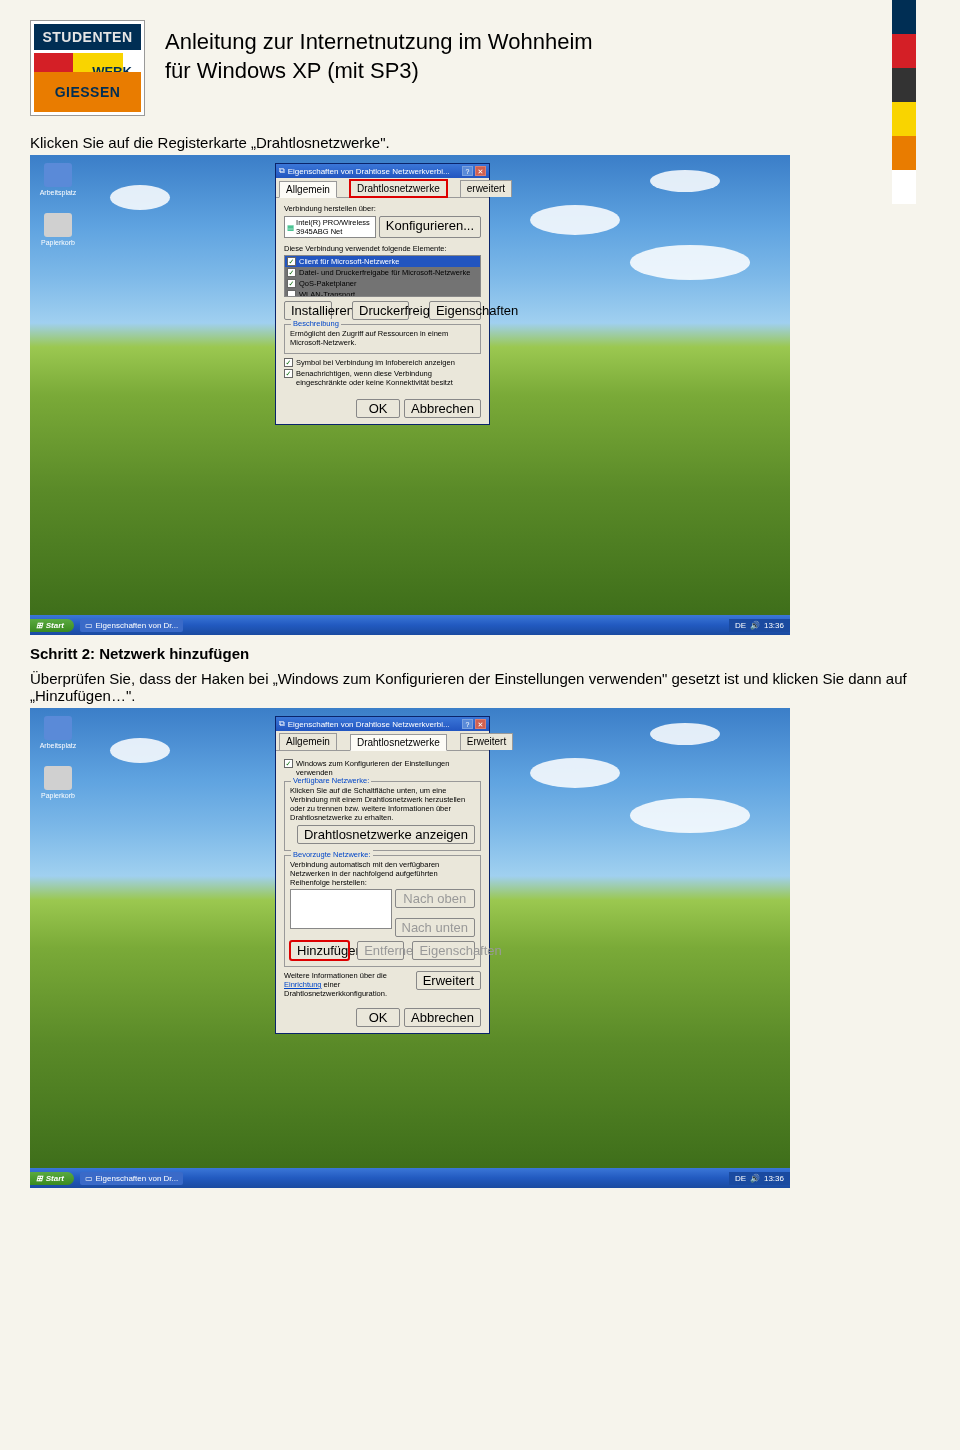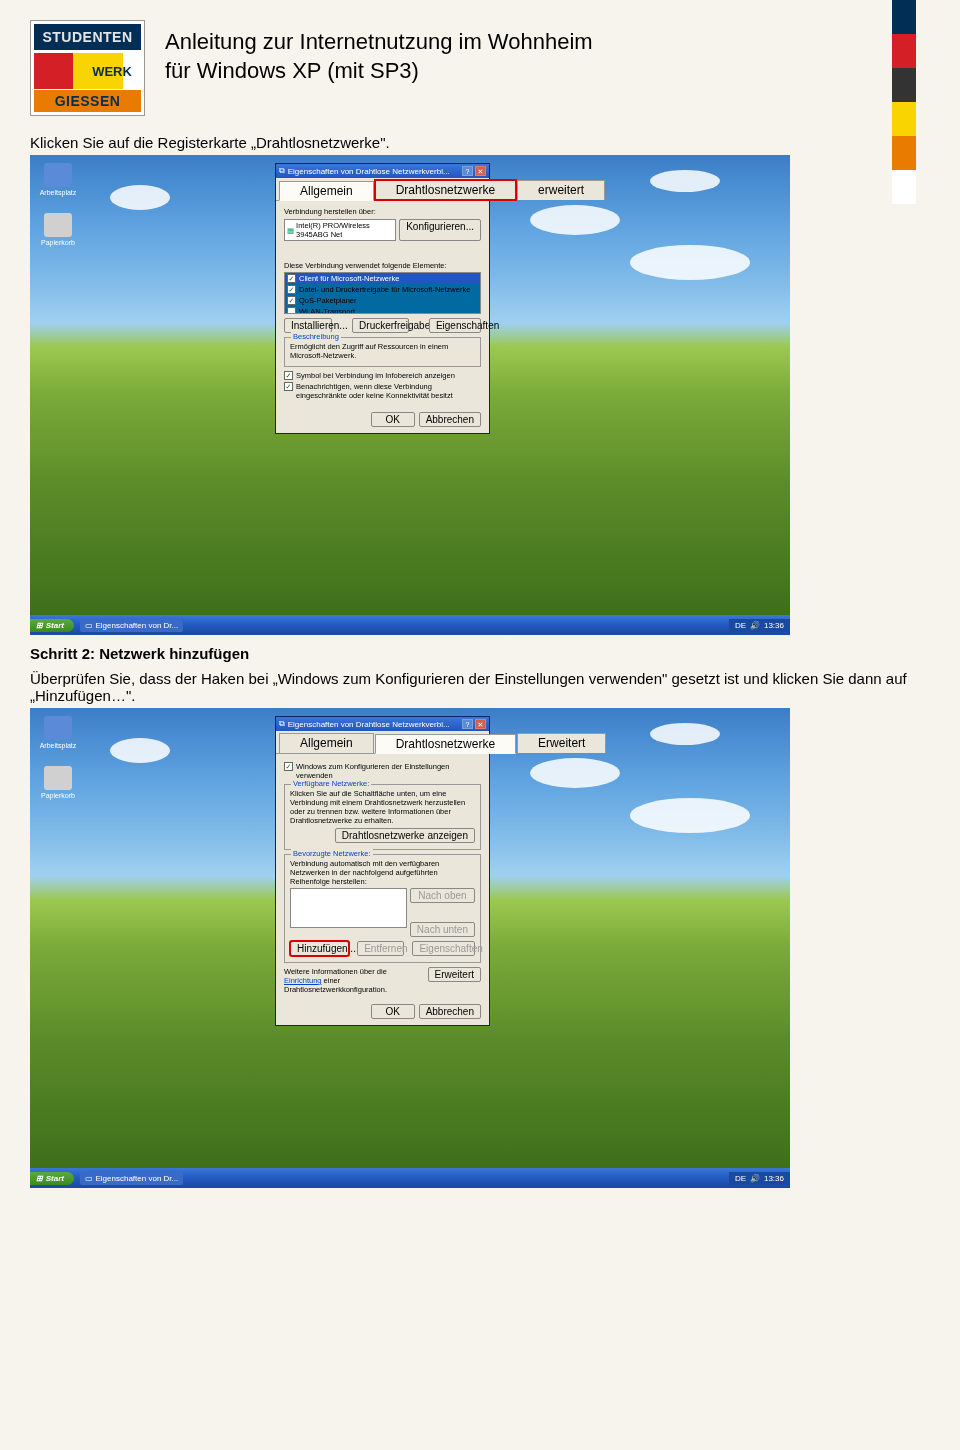--- a/index.html
+++ b/index.html
@@ -3,50 +3,50 @@
 <meta charset="utf-8">
 <style>
   * { box-sizing: border-box; margin: 0; padding: 0; }
   body { font-family: Verdana, Arial, sans-serif; background: #f6f4ec; width: 960px; margin: 0 auto; position: relative; }
   .page { padding: 20px 40px 20px 30px; }
   .header-row { display: flex; align-items: flex-start; gap: 20px; margin-bottom: 18px; }
   .logo { width: 115px; height: 96px; background: #fff; border: 1px solid #999; position: relative; }
   .logo-top { position: absolute; top: 3px; left: 3px; right: 3px; height: 26px; background: #002e54; color: #e5e5e5; font-weight: bold; font-size: 14px; letter-spacing: 0.5px; display: flex; align-items: center; justify-content: center; font-family: Arial; }
   .logo-mid { position: absolute; top: 32px; left: 3px; width: 70px; height: 36px; background: #d41f26; }
   .logo-mid2 { position: absolute; top: 32px; left: 42px; width: 50px; height: 36px; background: #f9d400; color: #002e54; font-weight: bold; font-size: 13px; display:flex; align-items:center; justify-content:center; font-family: Arial; padding-left: 28px;}
-  .logo-bot { position: absolute; bottom: 3px; left: 3px; right: 3px; height: 22px; background: #e97c00; color: #002e54; font-weight: bold; font-size: 14px; display:flex; align-items:center; justify-content:center; font-family: Arial; letter-spacing:0.5px;}
+  .logo-bot { position: absolute; bottom: 3px; left: 3px; right: 3px; height: 40px; background: #e97c00; color: #002e54; font-weight: bold; font-size: 14px; display:flex; align-items:center; justify-content:center; font-family: Arial; letter-spacing:0.5px;}
   .title-block { padding-top: 8px; }
   .title-block div { font-size: 22px; line-height: 1.3; color: #000; }
   .stripes { position: absolute; top: 0; right: 44px; width: 24px; }
   .stripes div { height: 34px; }
   .instr { font-size: 15px; margin: 8px 0 4px 0; }
   .step-head { font-size: 15px; font-weight: bold; margin-top: 10px; }
   .screenshot { width: 760px; height: 480px; position: relative; overflow: hidden; background: linear-gradient(to bottom, #3b7ec8 0%, #5fa3e0 15%, #7cb8e8 25%, #a0d0f0 35%, #9bc850 40%, #7aaa38 50%, #5a8a28 70%, #3a6a18 100%); margin: 2px 0 6px 0; }
   .cloud { position: absolute; background: #fff; border-radius: 50%; opacity: 0.85; }
   .desk-icon { position:absolute; width:44px; text-align:center; font-size:7px; color:#fff; }
   .desk-icon .ic { width:28px; height:24px; margin:0 auto 2px; }
   .dialog { position: absolute; background: #eae7da; border: 1px solid #0a246a; font-family: Tahoma, Arial; font-size: 7.5px; color: #000; }
   .titlebar { background: linear-gradient(to bottom,#3b77d8,#2255c0); color:#fff; font-size:8px; padding:2px 3px; display:flex; align-items:center; gap:3px; }
   .titlebar .tbtn { margin-left:auto; display:flex; gap:2px;}
   .titlebar .tb { width:11px; height:10px; background:#d06050; border:1px solid #fff3; font-size:7px; line-height:9px; text-align:center;}
   .titlebar .tbh { background:#5a8ad8; }
   .tabs { display:flex; background:#eae7da; border-bottom:1px solid #999; padding:2px 3px 0;}
-  .tab { padding:2px 20px; border:1px solid #999; border-bottom:none; margin-right:1px; background:#eae7da; font-size:12px;}
+  .tab { padding:2px 6px; border:1px solid #999; border-bottom:none; margin-right:13px; background:#eae7da; font-size:10px;}
   .tab.sel { background:#fcfbf6; position:relative; top:1px; border-bottom:1px solid #fcfbf6;}
   .tab.hl { outline: 2px solid #d00; outline-offset:-1px; }
   .dlg-body { padding:6px 8px; background:#eae7da; }
   .fieldset { border:1px solid #999; padding:4px 5px 6px; margin:4px 0; position:relative; }
   .fieldset .legend { position:absolute; top:-6px; left:6px; background:#eae7da; padding:0 2px; font-size:7.5px; color:#0046c8;}
-  .btn { border:1px solid #888; background:#eae7da; padding:1px 6px; font-size:10px; display:inline-block; min-width:44px; text-align:center; border-radius:2px;}
+  .btn { border:1px solid #888; background:#eae7da; padding:1px 6px; font-size:13px; display:inline-block; min-width:44px; text-align:center; border-radius:2px;}
   .btn.hl { outline:2px solid #d00; outline-offset:-1px;}
   .btn.dis { color:#999; }
   .chk { display:flex; align-items:flex-start; gap:3px; margin:2px 0; font-size:7.5px;}
   .chk .box { width:9px; height:9px; border:1px solid #666; background:#fff; font-size:7px; line-height:7px; text-align:center; color:#0a6a0a; flex-shrink:0;}
   .inp { border:1px solid #888; background:#fff; padding:1px 2px; font-size:7.5px;}
-  .listbox { border:1px solid #888; background:#0369a1; height:42px; overflow:hidden; margin:2px 0; font-size:7.5px;}
+  .listbox { border:1px solid #888; background:#737373; height:42px; overflow:hidden; margin:2px 0; font-size:7.5px;}
   .listbox .row { display:flex; align-items:center; gap:3px; padding:1px 2px;}
   .listbox .row .box { width:9px; height:9px; border:1px solid #666; background:#fff; font-size:7px; line-height:7px; text-align:center; color:#0a6a0a;}
   .listbox .row.sel { background:#2255c0; color:#fff;}
   .preflist { border:1px solid #888; background:#fff; height:40px; margin:2px 0;}
   .dlg-foot { display:flex; justify-content:flex-end; gap:4px; padding:4px 8px 6px;}
   .taskbar { position:absolute; bottom:0; left:0; right:0; height:20px; background:linear-gradient(to bottom,#3b77d8,#225ac0 50%,#1a4aa0); display:flex; align-items:center; font-size:8px; color:#fff;}
   .start { background:linear-gradient(to bottom,#5aaa40,#3a8a20); padding:2px 10px 2px 6px; border-radius:0 8px 8px 0; display:flex; align-items:center; gap:3px; font-weight:bold; font-style:italic;}
   .task-item { background:#3a6ac8; padding:2px 5px; margin-left:6px; border-radius:2px; display:flex; align-items:center; gap:3px;}
   .tray { margin-left:auto; background:#1a4aa0; padding:2px 6px; display:flex; align-items:center; gap:4px;}
   .link { color:#0046c8; text-decoration:underline; }
@@ -104,21 +104,21 @@
       </div>
       <div class="dlg-body">
         <div>Verbindung herstellen über:</div>
         <div style="display:flex;gap:3px;margin:3px 0">
           <div class="inp" style="flex:1;display:flex;align-items:center;gap:2px">
               <span style="color:#0a6">▦</span>
               <span>Intel(R) PRO/Wireless 3945ABG Net</span>
             </div>
           <div class="btn">Konfigurieren...</div>
         </div>
-        <div style="margin-top:20px">Diese Verbindung verwendet folgende Elemente:</div>
+        <div style="margin-top:6px">Diese Verbindung verwendet folgende Elemente:</div>
         <div class="listbox">
           <div class="row sel">
               <div class="box">✓</div>
               <span>Client für Microsoft-Netzwerke</span>
             </div>
           <div class="row">
               <div class="box">✓</div>
               <span>Datei- und Druckerfreigabe für Microsoft-Netzwerke</span>
             </div>
           <div class="row">
@@ -204,21 +204,21 @@
         <div class="fieldset">
           <div class="legend">Verfügbare Netzwerke:</div>
           <div>Klicken Sie auf die Schaltfläche unten, um eine Verbindung mit einem Drahtlosnetzwerk herzustellen oder zu trennen bzw. weitere Informationen über Drahtlosnetzwerke zu erhalten.</div>
           <div style="text-align:right;margin-top:3px"><div class="btn" style="min-width:100px">Drahtlosnetzwerke anzeigen</div></div>
         </div>
         <div class="fieldset">
           <div class="legend">Bevorzugte Netzwerke:</div>
           <div>Verbindung automatisch mit den verfügbaren Netzwerken in der nachfolgend aufgeführten Reihenfolge herstellen:</div>
           <div style="display:flex;gap:3px">
             <div class="preflist" style="flex:1"></div>
-            <div style="display:flex;flex-direction:column;gap:19px;justify-content:space-between;padding-top:2px">
+            <div style="display:flex;flex-direction:column;gap:10px;justify-content:space-between;padding-top:2px">
               <div class="btn dis">Nach oben</div>
               <div class="btn dis">Nach unten</div>
             </div>
           </div>
           <div style="display:flex;gap:8px;margin-top:4px">
             <div class="btn hl">Hinzufügen...</div>
             <div class="btn dis">Entfernen</div>
             <div class="btn dis">Eigenschaften</div>
           </div>
         </div>

